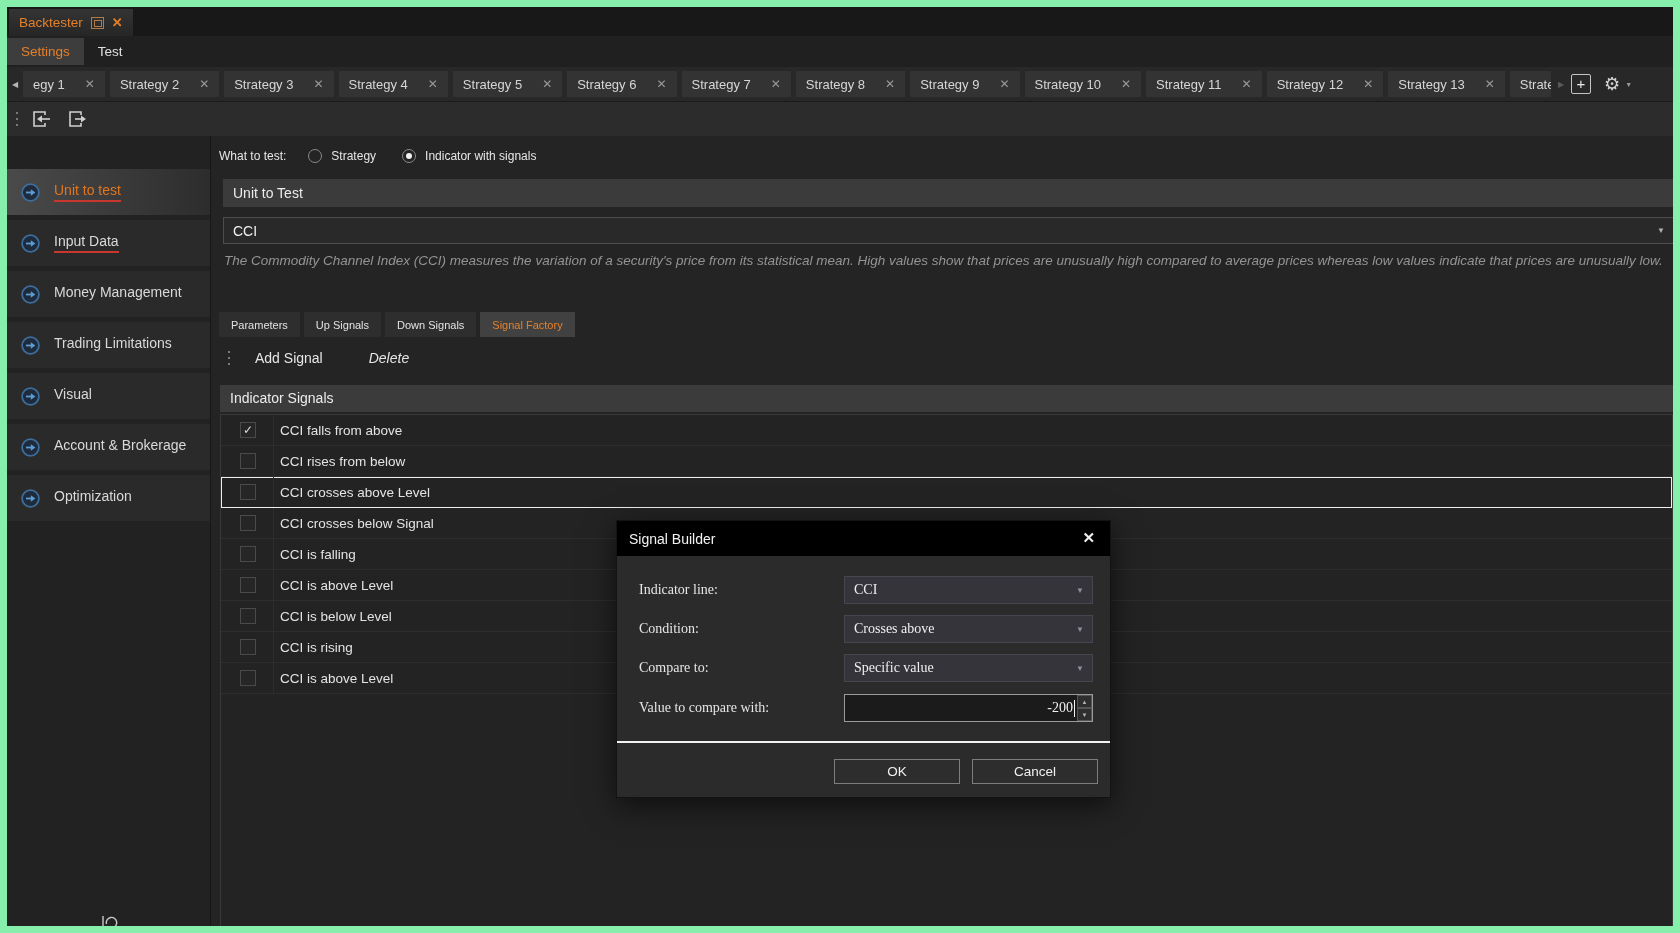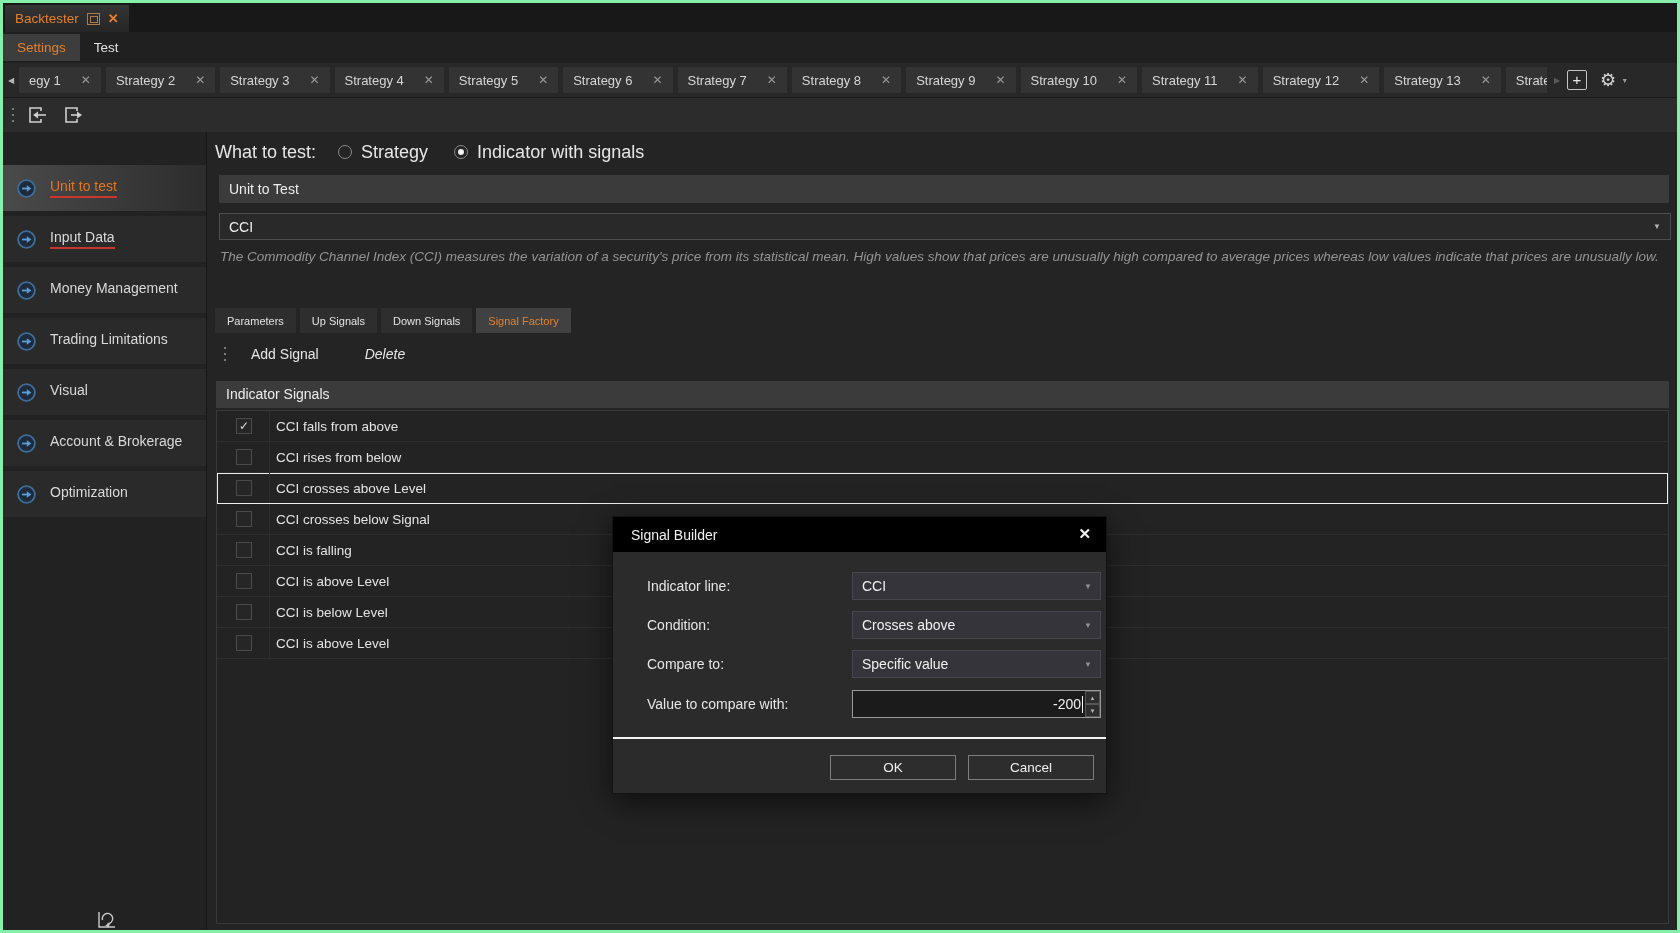--- a/index.html
+++ b/index.html
@@ -1,19 +1,19 @@
 <!DOCTYPE html>
 <html><head>
 <meta charset="utf-8">
 <style>
   * { box-sizing: border-box; margin:0; padding:0; user-select:none; cursor:default; }
   html,body { background:#101010; }
   body { font-family:"Liberation Sans", sans-serif; }
   .window { position:relative; width:1680px; height:933px; background:#242424; overflow:hidden;
-            border:3px solid #86efac; color:#ddd; }
+            border:7px solid #86efac; color:#ddd; }
 
   
   .doc-tabbar { position:absolute; left:0; top:0; width:100%; height:29px; background:#181818; }
   .doc-tab { position:absolute; left:2px; top:2px; height:27px; background:linear-gradient(#343434,#262626);
              display:flex; align-items:center; padding:0 10px; gap:8px; }
   .doc-tab-label { color:#e5802a; font-size:13.5px; }
   .doc-restore { width:13px; height:12px; border:1px solid #b27a44; position:relative; }
   .doc-restore::after { content:''; position:absolute; left:2px; top:2px; width:6px; height:5px; border:1px solid #b27a44; }
   .doc-close { color:#e5802a; font-size:13px; font-weight:bold; }
 
@@ -48,21 +48,21 @@
   .sidebar { position:absolute; left:0; top:129px; width:204px; height:804px; background:#222; border-right:1px solid #171717; padding-top:33px; }
   .side-item { position:relative; height:46px; margin-bottom:5px; background:#2a2a2a; display:flex; align-items:center; padding-left:13px; gap:13px; }
   .side-item.active { background:linear-gradient(to right,#4a4a4a,#2d2d2d); }
   .side-label { font-size:14px; color:#d9d9d9; padding-bottom:2px; border-bottom:2px solid transparent; }
   .side-item.active .side-label { color:#e2761c; }
   .side-item.err .side-label { border-bottom-color:#c8372d; }
   .refresh-corner { position:absolute; left:92px; top:776px; width:22px; height:22px; }
 
   
   .content { position:absolute; left:204px; top:129px; width:1476px; height:804px; background:#242424; }
-  .wtt-row { position:absolute; left:8px; top:6px; height:28px; display:flex; align-items:center; font-size:18px; color:#e6e6e6; }
+  .wtt-row { position:absolute; left:8px; top:6px; height:28px; display:flex; align-items:center; font-size:12px; color:#e6e6e6; }
   .wtt-label { margin-right:22px; }
   .radio-opt { display:flex; align-items:center; margin-right:26px; gap:9px; }
   .radio { width:14px; height:14px; border-radius:50%; border:1px solid #8a8a8a; background:#242424; position:relative; }
   .radio.sel::after { content:''; position:absolute; left:3px; top:3px; width:6px; height:6px; border-radius:50%; background:#f2f2f2; }
 
   .group-header { position:absolute; left:12px; top:43px; right:14px; height:28px; background:#3b3b3b; color:#ececec;
                   font-size:14px; line-height:28px; padding-left:10px; }
   .combo-main { position:absolute; left:12px; top:81px; right:12px; height:27px; background:#292929; border:1px solid #4d4d4d;
                 color:#f0f0f0; font-size:14px; display:flex; align-items:center; padding:0 9px; }
   .combo-main .dd-arrow { position:absolute; right:9px; font-size:8px; color:#b0b0b0; }
@@ -85,23 +85,23 @@
   .thead::before, .trow::before { content:''; position:absolute; left:52px; top:0; bottom:0; width:1px; background:#2d2d2d; }
   .cbx { position:absolute; left:19px; width:16px; height:16px; background:#262626; border:1px solid #4a4a4a;
          display:flex; align-items:center; justify-content:center; font-size:12px; color:#d8d8d8; }
   .row-label, .col-label { margin-left:59px; }
   .trow.selected { outline:1px solid #eeeeee; outline-offset:-1px; }
   .filter-ico { position:absolute; right:12px; top:9px; }
 
   
   .dialog { position:absolute; left:609px; top:513px; width:495px; height:278px; background:#2b2b2b; border:1px solid #131313;
             box-shadow:0 8px 28px rgba(0,0,0,.6); z-index:10; }
-  .dlg-title { height:35px; background:#000; color:#f2f2f2; font-size:14px; display:flex; align-items:center; padding:0 18px; }
+  .dlg-title { height:35px; background:#000; color:#f2f2f2; font-size:14px; display:flex; align-items:center; padding:0 12px; }
   .dlg-close { position:absolute; right:15px; top:8px; color:#f0f0f0; font-size:15px; font-weight:bold; }
-  .dlg-row { position:absolute; left:34px; right:16px; height:28px; }
+  .dlg-row { position:absolute; left:22px; right:16px; height:28px;font-family:Liberation Serif, serif; }
   .dlg-label { position:absolute; left:0; top:6px; font-size:14px; color:#e6e6e6; }
   .dlg-ctl { position:absolute; left:205px; top:0; width:249px; height:28px; }
   .dlg-select { width:100%; height:100%; background:#34343a; border:1px solid #46464e; color:#f0f0f0; font-size:14px;
                 display:flex; align-items:center; padding:0 9px; position:relative; }
   .dlg-select .dd-arrow { position:absolute; right:8px; font-size:8px; color:#8f8f98; }
   .dlg-num { width:100%; height:100%; background:#1b1b1b; border:1px solid #9a9a9a; display:flex; align-items:center; }
   .num-val { flex:1; text-align:right; font-size:14px; color:#f0f0f0; padding-right:1px; }
   .caret { width:1px; height:17px; background:#f5f5f5; margin-right:2px; }
   .spin { width:15px; height:26px; display:flex; flex-direction:column; }
   .spin-btn { flex:1; background:#2e2e2e; border:1px solid #555; font-size:6px; color:#b5b5b5;
@@ -372,20 +372,24 @@
           <div class="trow">
             <div class="cbx"></div>
             <div class="row-label">CCI is above Level</div>
           </div>
           <div class="trow">
             <div class="cbx"></div>
             <div class="row-label">CCI is below Level</div>
           </div>
           <div class="trow">
             <div class="cbx"></div>
+            <div class="row-label">CCI is rising</div>
+          </div>
+          <div class="trow">
+            <div class="cbx"></div>
             <div class="row-label">CCI is above Level</div>
           </div>
         </div>
     </div>
   </div>
 
   <div class="dialog">
     <div class="dlg-title">
       <span>Signal Builder</span>
     </div>

